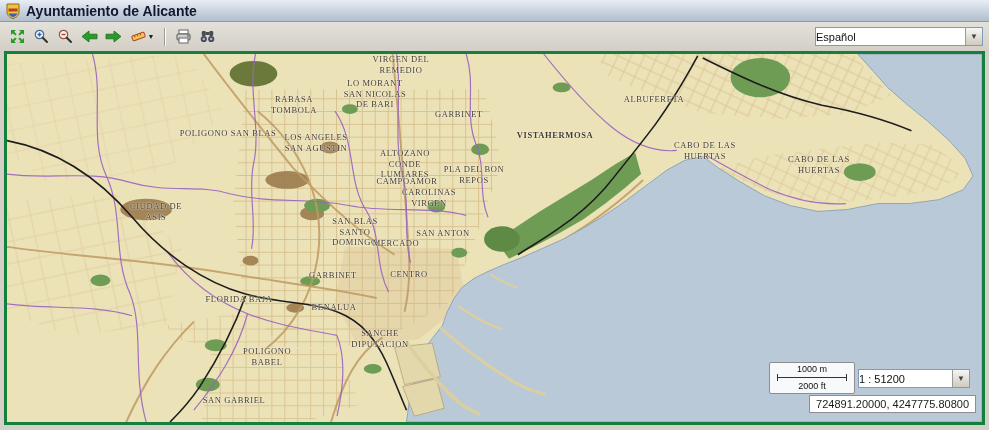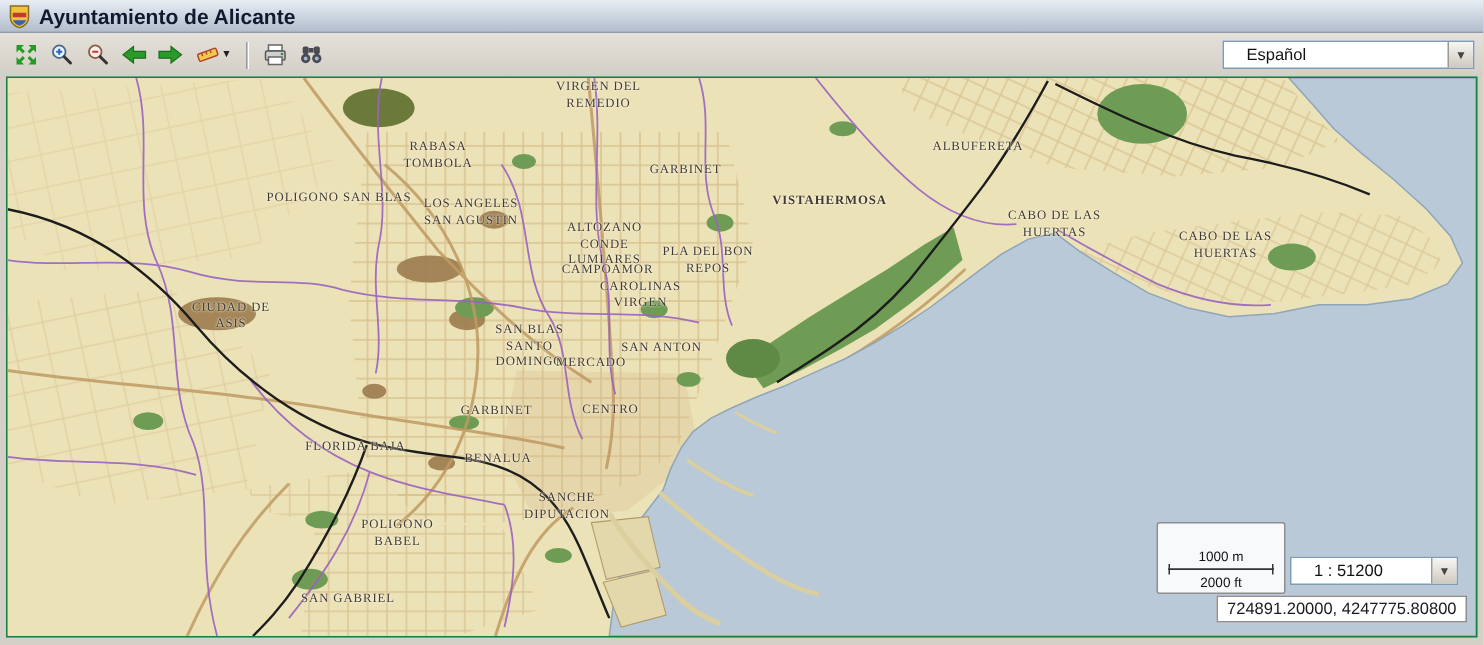--- a/index.html
+++ b/index.html
@@ -24,49 +24,49 @@
     width:22px; height:22px; display:flex; align-items:center; justify-content:center;
     border:1px solid transparent; border-radius:2px; cursor:pointer;
   }
   .tb-dd { width:32px; gap:1px; }
   .caret { font-size:7px; color:#222; line-height:1; }
   .tb-sep { width:2px; height:18px; border-left:1px solid #9a9a9a; border-right:1px solid #ffffff; margin:0 4px; }
   .combo {
     display:flex; align-items:center; justify-content:space-between;
     background:#fff; border:1px solid #7f9db9; height:19px; font-size:11px; color:#111;
   }
-  .combo .combo-val { padding-left:15px; white-space:nowrap; overflow:hidden; }
+  .combo .combo-val { padding-left:0; white-space:nowrap; overflow:hidden; }
   .combo .combo-btn {
     width:17px; height:17px; display:flex; align-items:center; justify-content:center;
     background:linear-gradient(180deg,#f7f6f3,#cfcabf); border-left:1px solid #9a9a9a;
     font-size:8px; color:#444; cursor:pointer;
   }
   .lang-combo { margin-left:auto; width:168px; }
 
   
   .map-frame { padding:0 4px 4px 4px; }
   .map {
     position:relative; width:981px; height:374px;
-    border:1px solid #15803d; background:#c4b5fd; overflow:hidden;
+    border:3px solid #15803d; background:#c4b5fd; overflow:hidden;
   }
   .map svg.basemap { position:absolute; left:0; top:0; width:100%; height:100%; display:block; }
 
   .map-labels { position:absolute; inset:0; pointer-events:none; }
   .map-label {
     position:absolute; transform:translateX(-50%); text-align:center; white-space:nowrap;
     font-family:"Liberation Serif",serif; font-size:8.5px; letter-spacing:.6px;
     color:#3f3a33; line-height:1.25;
     text-shadow:0 0 2px rgba(255,250,230,.95), 0 0 1px rgba(255,250,230,.95);
   }
 
   
   .scalebar {
     position:absolute; right:127px; bottom:28px; width:86px;
     background:rgba(255,255,255,.88); border:1px solid #8e8e8e; border-radius:2px;
-    text-align:center; font-size:9px; color:#111; padding:17px 3px 2px 3px;
+    text-align:center; font-size:9px; color:#111; padding:1px 3px 2px 3px;
   }
   .sb-line-top { height:4px; border:1px solid #333; border-top:none; margin:0 4px; }
   .sb-line-bot { height:4px; border:1px solid #333; border-bottom:none; margin:-1px 4px 0 4px; }
   .scale-combo { position:absolute; right:12px; bottom:34px; width:112px; }
   .coords {
     position:absolute; right:6px; bottom:9px; background:#fff; border:1px solid #8e8e8e;
     font-size:11px; color:#1a1a1a; padding:2px 6px; white-space:nowrap;
   }
 </style>
 </head>
@@ -259,20 +259,25 @@
           <path d="M454,256 C468,266 482,274 498,280" stroke="#dccf9f" stroke-width="2.5" fill="none"></path>
           <path d="M486,224 C496,230 506,235 514,238" stroke="#dccf9f" stroke-width="2" fill="none"></path>
         </g>
       </svg>
 
       <div class="map-labels">
           <div class="map-label" style="left: 394px; top: 0px;">
             <div>VIRGEN DEL</div>
             <div>REMEDIO</div>
           </div>
+          <div class="map-label" style="left: 368px; top: 24px;">
+            <div>LO MORANT</div>
+            <div>SAN NICOLAS</div>
+            <div>DE BARI</div>
+          </div>
           <div class="map-label" style="left: 287px; top: 40px;">
             <div>RABASA</div>
             <div>TOMBOLA</div>
           </div>
           <div class="map-label" style="left: 647px; top: 40px;">
             <div>ALBUFERETA</div>
           </div>
           <div class="map-label" style="left: 452px; top: 55px;">
             <div>GARBINET</div>
           </div>

